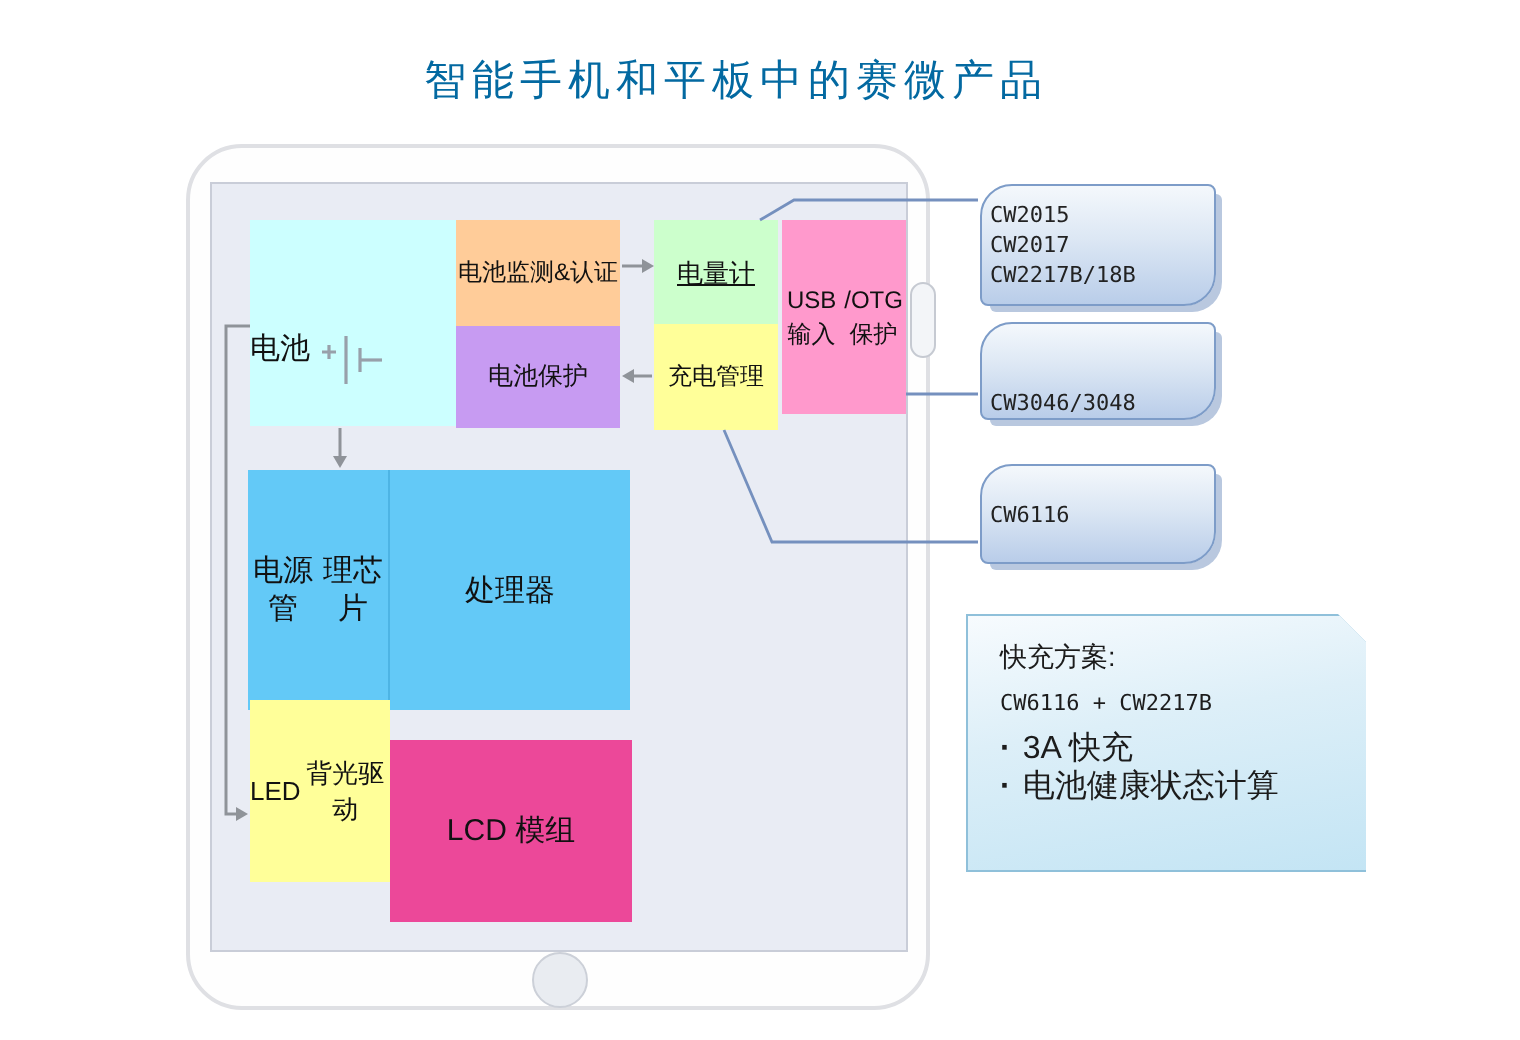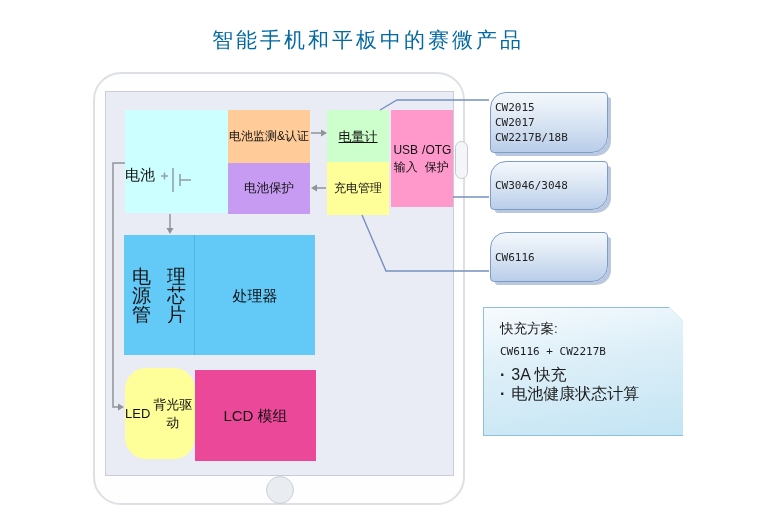--- a/index.html
+++ b/index.html
@@ -25,44 +25,44 @@
        justify-content:center;font-size:13px;line-height:17px;color:#111;
        text-align:center;}
   .blk-battery{left:125px;top:110px;width:103px;height:103px;background:#ccffff;
        justify-content:flex-start;padding-top:26px;box-sizing:border-box;font-size:15px;}
   .blk-monitor{left:228px;top:110px;width:82px;height:53px;background:#ffcc99;font-size:12px;}
   .blk-protect{left:228px;top:163px;width:82px;height:51px;background:#c79bf2;font-size:12.5px;}
   .blk-gauge{left:327px;top:110px;width:62px;height:52px;background:#ccffcc;font-size:13px;text-decoration:underline;}
   .blk-charge{left:327px;top:162px;width:62px;height:53px;background:#ffff99;font-size:12px;}
   .blk-usb{left:391px;top:110px;width:62px;height:97px;background:#ff99cc;font-size:12px;}
   .blk-pmic{left:124px;top:235px;width:71px;height:120px;background:#63c9f7;
-       font-size:19px;line-height:19px;border-right:1px solid #4db4e4;box-sizing:border-box;}
+       font-size:15px;line-height:19px;border-right:1px solid #4db4e4;box-sizing:border-box;}
   .blk-cpu{left:195px;top:235px;width:120px;height:120px;background:#63c9f7;font-size:15px;}
-  .blk-led{left:125px;top:368px;width:70px;height:91px;background:#ffff99;line-height:18px;border-radius:21px;}
+  .blk-led{left:125px;top:350px;width:70px;height:91px;background:#ffff99;line-height:18px;}
   .blk-lcd{left:195px;top:370px;width:121px;height:91px;background:#ec4899;font-size:15px;}
   .battery-sym{margin-top:10px;}
 
   
   svg.overlay{position:absolute;left:0;top:0;pointer-events:none;}
   .garr{stroke:#8f9399;stroke-width:1.5;fill:none;}
   .ghead{fill:#8f9399;stroke:none;}
   .cline{stroke:#7590be;stroke-width:1.4;fill:none;}
   .fold{stroke:#8fc0da;stroke-width:1.2;fill:none;}
   .bsym{stroke:#98a0aa;stroke-width:1.6;fill:none;}
 
   
   .callout{position:absolute;left:490px;width:118px;box-sizing:border-box;
       border:1px solid #7d9cc8;border-radius:16px 4px 16px 4px;
       background:linear-gradient(#f4f8fc 0%,#dce7f4 45%,#b9cde9 100%);
       box-shadow:4px 4px 0 -1px #b9c8df;
       display:flex;flex-direction:column;justify-content:center;
       padding-left:4px;font-family:"DejaVu Sans Mono", monospace;
       font-size:11px;line-height:15px;color:#222;}
   .callout1{top:92px;height:61px;}
-  .callout2{top:161px;height:49px;}
+  .callout2{top:161px;height:49px;justify-content:flex-end;}
   .callout3{top:232px;height:50px;}
 
   
   .fastbox{position:absolute;left:483px;top:307px;width:200px;height:129px;
       background:#8fc0da;
       clip-path:polygon(0 0, calc(100% - 14px) 0, 100% 14px, 100% 100%, 0 100%);}
   .fastbox-inner{position:absolute;left:1px;top:1px;width:228px;height:127px;
       background:linear-gradient(170deg,#f7fbfe 0%,#ddeff8 40%,#c2e4f4 100%);
       clip-path:polygon(0 0, calc(100% - 14px) 0, 100% 14px, 100% 100%, 0 100%);
       box-sizing:border-box;padding:12px 10px 0 16px;color:#1c1c1c;}

